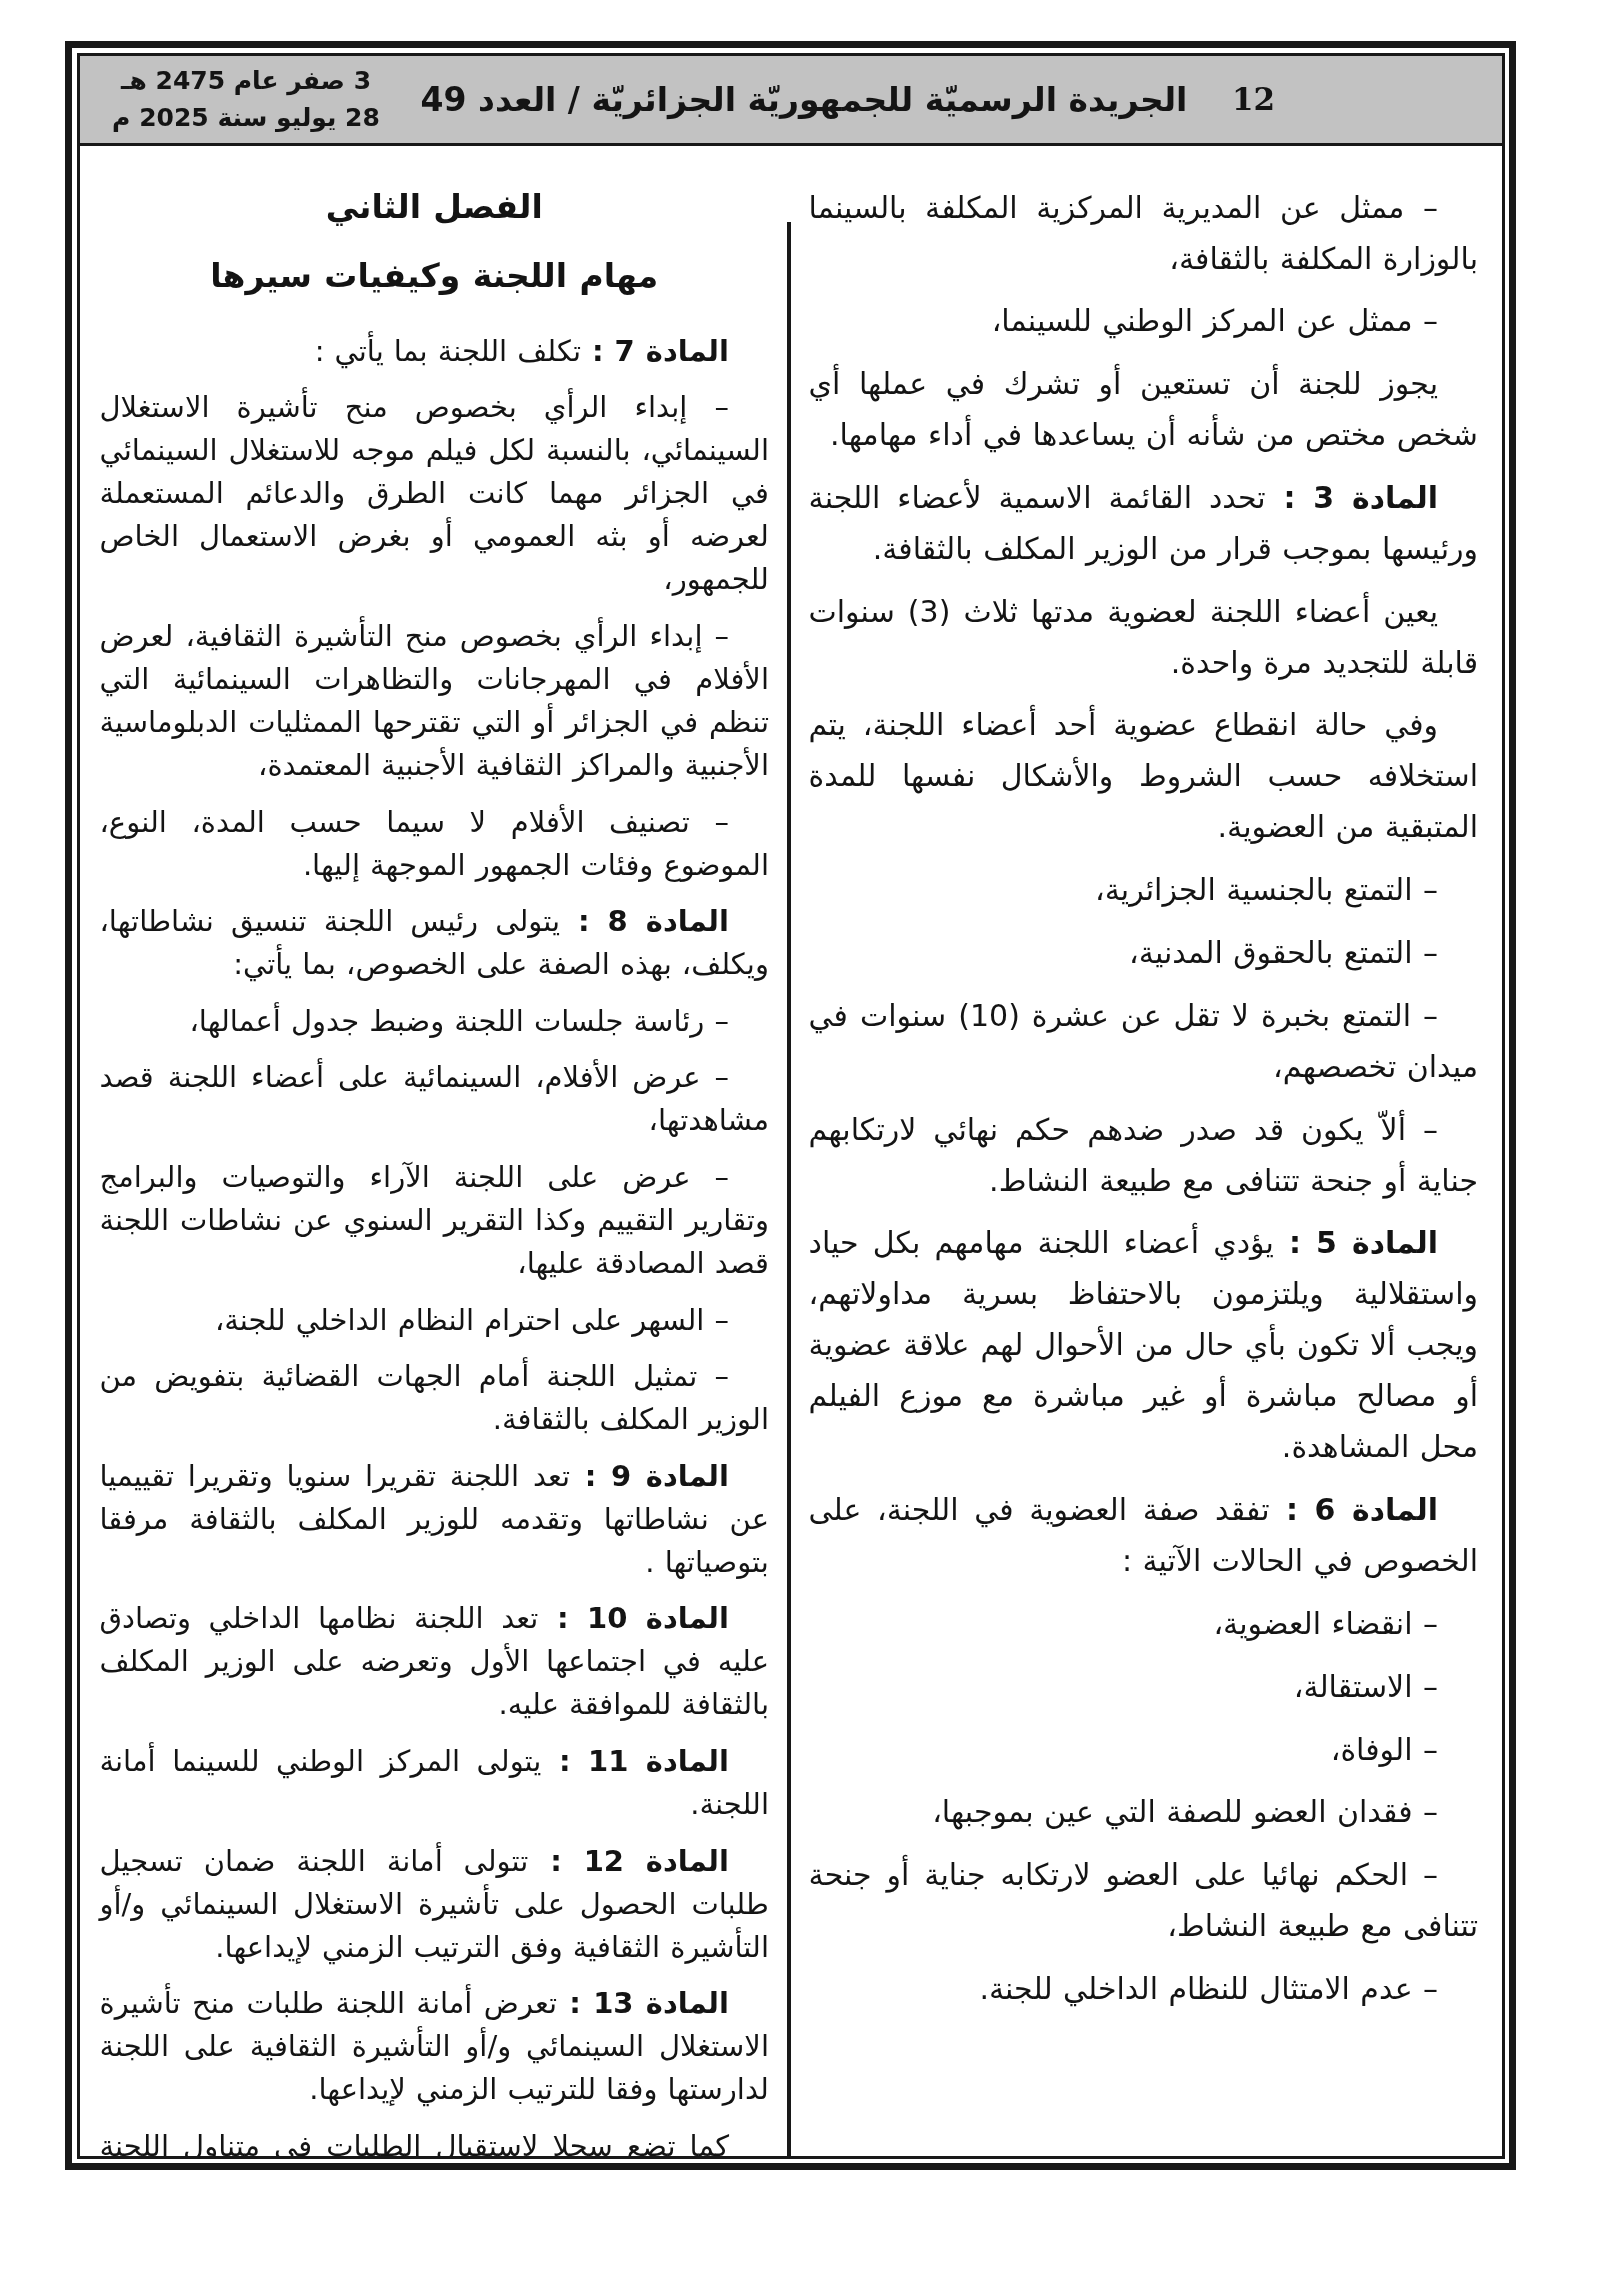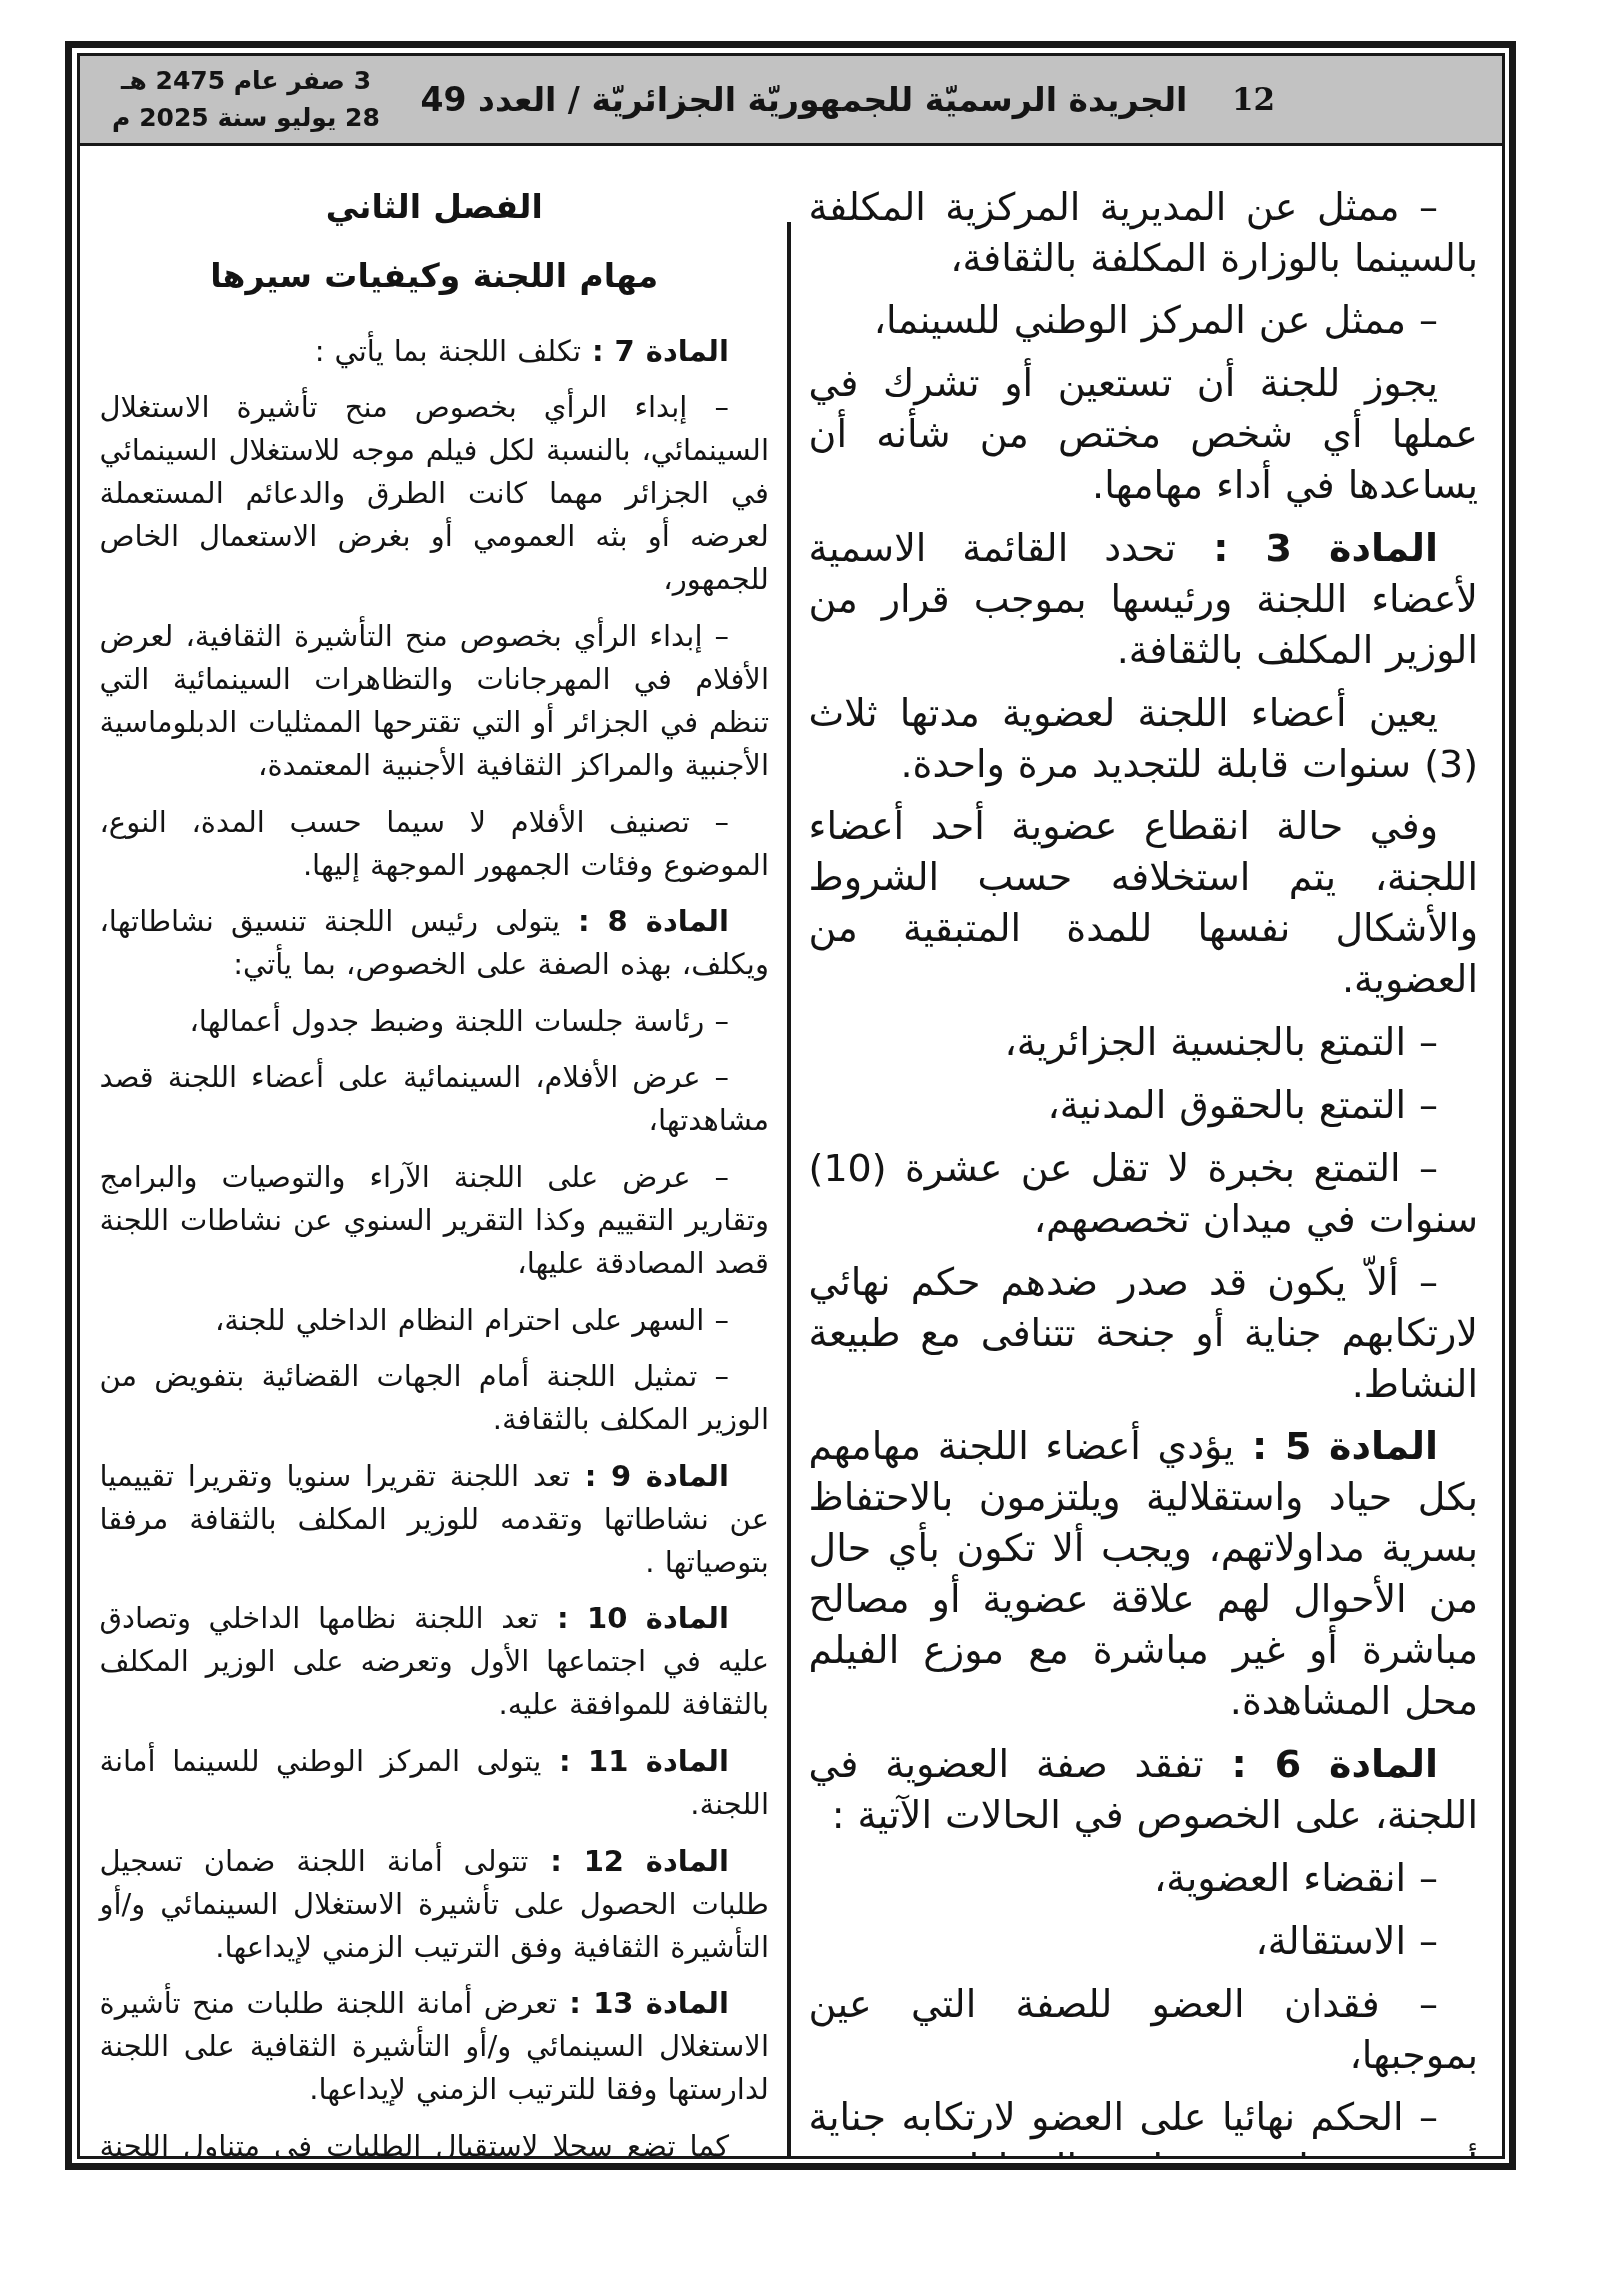--- a/index.html
+++ b/index.html
@@ -40,21 +40,21 @@
     overflow:hidden;
   }
   .col{flex:1;min-width:0;}
   .col-a{padding-left:18px;}
   .col-b{padding-right:18px;}
   .divider{flex:0 0 3.6px;background:#181818;margin-top:40px;}
   .para{
     margin:0 0 11.8px 0;text-align:justify;text-indent:40px;
     word-spacing:0.9px;
   }
-  .col-a .para{font-size:38px;line-height:51px;}
+  .col-a .para{font-size:30px;line-height:51px;}
   .col-b .para{font-size:29px;line-height:43px;margin-bottom:13.6px;}
   .para.chapter-heading,.para.section-heading{
     text-align:center;font-weight:bold;text-indent:0;
   }
   .col-b .chapter-heading{font-size:33px;line-height:40px;margin:5.4px 0 29px 0;}
   .col-b .section-heading{font-size:33px;line-height:40px;margin:0 0 34px 0;}
   .article-label{font-weight:bold;margin-top:40px;}
 </style>
 </head>
 <body>
@@ -81,20 +81,21 @@
             <p class="para plain">يعين أعضاء اللجنة لعضوية مدتها ثلاث (3) سنوات قابلة للتجديد مرة واحدة.</p>
             <p class="para plain">وفي حالة انقطاع عضوية أحد أعضاء اللجنة، يتم استخلافه حسب الشروط والأشكال نفسها للمدة المتبقية من العضوية.</p>
             <p class="para dash">– التمتع بالجنسية الجزائرية،</p>
             <p class="para dash">– التمتع بالحقوق المدنية،</p>
             <p class="para dash">– التمتع بخبرة لا تقل عن عشرة (10) سنوات في ميدان تخصصهم،</p>
             <p class="para dash">– ألاّ يكون قد صدر ضدهم حكم نهائي لارتكابهم جناية أو جنحة تتنافى مع طبيعة النشاط.</p>
             <p class="para article"><b class="article-label">المادة 5 : </b>يؤدي أعضاء اللجنة مهامهم بكل حياد واستقلالية ويلتزمون بالاحتفاظ بسرية مداولاتهم، ويجب ألا تكون بأي حال من الأحوال لهم علاقة عضوية أو مصالح مباشرة أو غير مباشرة مع موزع الفيلم محل المشاهدة.</p>
             <p class="para article"><b class="article-label">المادة 6 : </b>تفقد صفة العضوية في اللجنة، على الخصوص في الحالات الآتية :</p>
             <p class="para dash">– انقضاء العضوية،</p>
             <p class="para dash">– الاستقالة،</p>
+            <p class="para dash">– الوفاة،</p>
             <p class="para dash">– فقدان العضو للصفة التي عين بموجبها،</p>
             <p class="para dash">– الحكم نهائيا على العضو لارتكابه جناية أو جنحة تتنافى مع طبيعة النشاط،</p>
             <p class="para dash">– عدم الامتثال للنظام الداخلي للجنة.</p>
           </div>
         <div class="divider"></div>
         <div class="col col-b">
             <p class="para chapter-heading">الفصل الثاني</p>
             <p class="para section-heading">مهام اللجنة وكيفيات سيرها</p>
             <p class="para article"><b class="article-label">المادة 7 : </b>تكلف اللجنة بما يأتي :</p>
             <p class="para dash">– إبداء الرأي بخصوص منح تأشيرة الاستغلال السينمائي، بالنسبة لكل فيلم موجه للاستغلال السينمائي في الجزائر مهما كانت الطرق والدعائم المستعملة لعرضه أو بثه العمومي أو بغرض الاستعمال الخاص للجمهور،</p>

